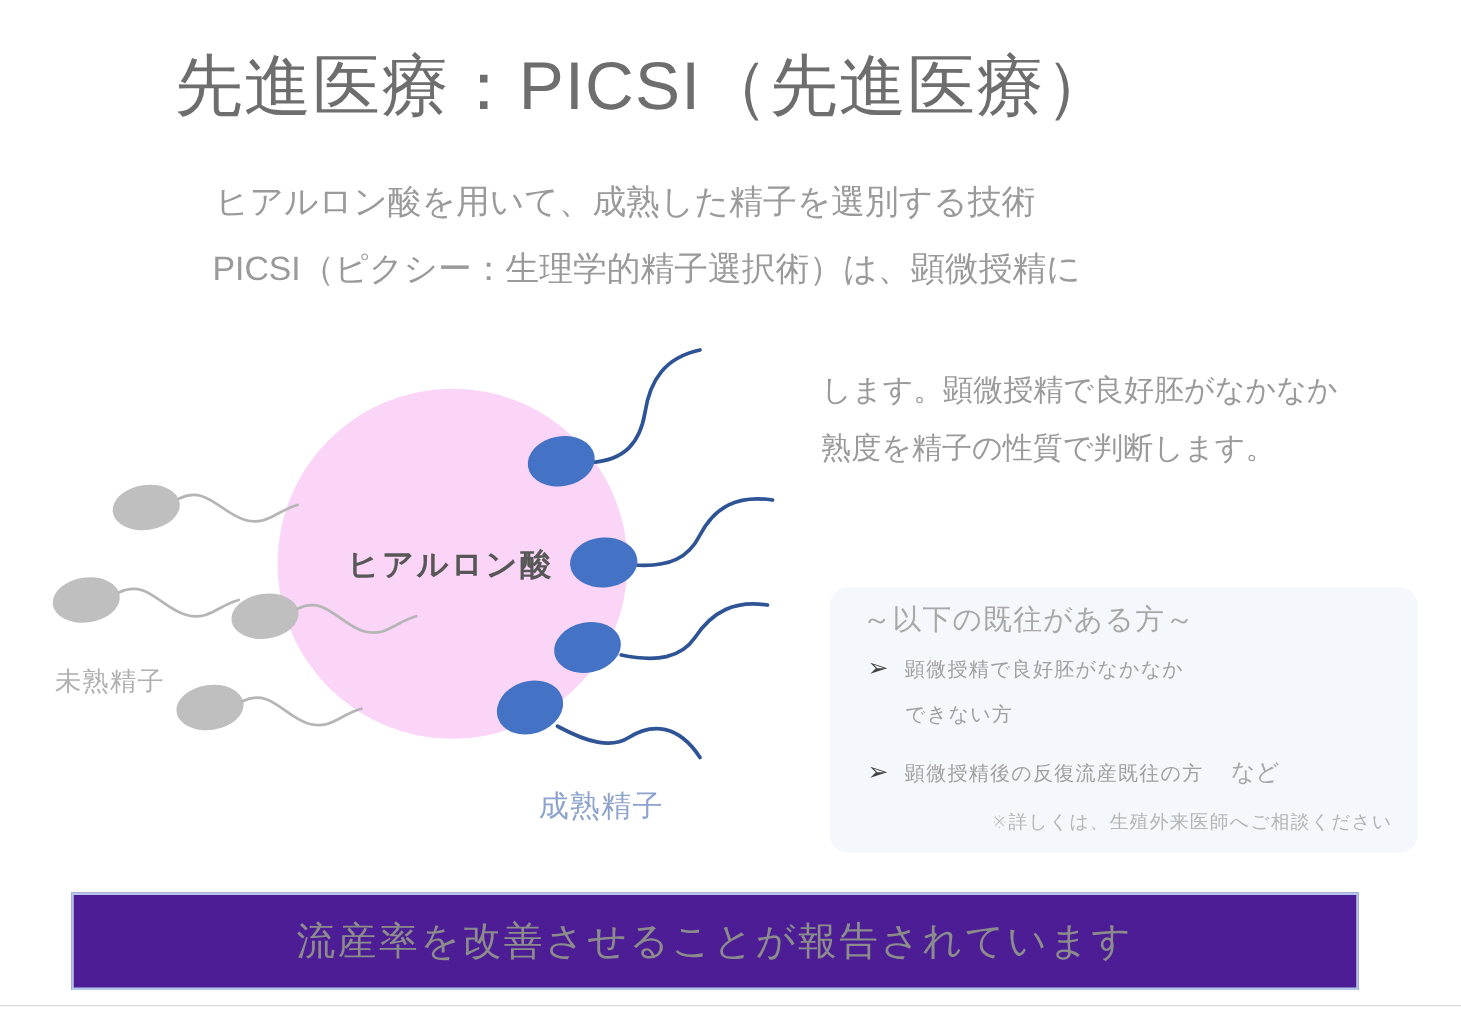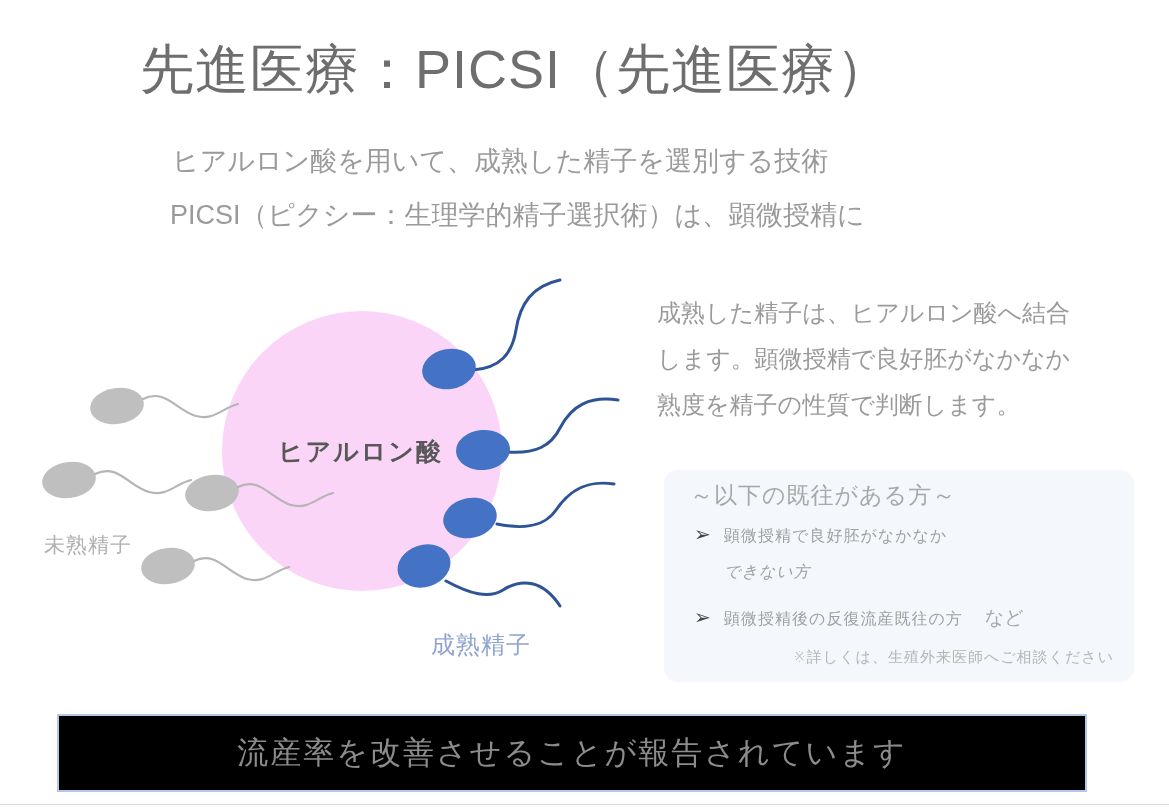--- a/index.html
+++ b/index.html
@@ -140,41 +140,41 @@
     color: #a0a0a0;
     letter-spacing: 1px;
   }
   .bullet-row .suffix {
     font-size: 19px;
     font-weight: 300;
     color: #a8a8a8;
     padding-left: 22px;
   }
   #bullet-1 { left: 30px; top: 52px; }
-  #bullet-1b { left: 60px; top: 92px; font-style: italic; }
+  #bullet-1b { left: 60px; top: 92px; }
   #bullet-2 { left: 30px; top: 135px; }
   #info-note {
     position: absolute;
     right: 20px;
     top: 178px;
     font-size: 15px;
     font-weight: 300;
     color: #b5b5b5;
     letter-spacing: 1px;
     white-space: nowrap;
   }
 
   
   #banner {
     position: absolute;
     left: 57px;
     top: 714px;
     width: 1030px;
     height: 78px;
-    background: #000000;
+    background: #4c1d95;
     border: 2px solid #b4c7e7;
     box-sizing: border-box;
   }
   #banner-text {
     position: absolute;
     left: 0;
     top: 0;
     width: 100%;
     height: 100%;
     display: flex;
@@ -240,21 +240,20 @@
         <ellipse cx="424" cy="308" rx="27" ry="21" transform="rotate(-18 424 308)"></ellipse>
       </g>
     </svg>
   </div>
 
   <div id="ha-label">ヒアルロン酸</div>
   <div id="immature-label">未熟精子</div>
   <div id="mature-label">成熟精子</div>
 
   <div id="description">
-    <span class="desc-line">成熟した精子は、ヒアルロン酸へ結合</span>
     <span class="desc-line">します。顕微授精で良好胚がなかなか</span>
     <span class="desc-line">熟度を精子の性質で判断します。</span>
   </div>
 
   <div id="info-box">
     <div id="info-heading">～以下の既往がある方～</div>
 
     <div class="bullet-row" id="bullet-1">
       <span class="arrow">➢</span>
       <span class="btext">顕微授精で良好胚がなかなか</span>

